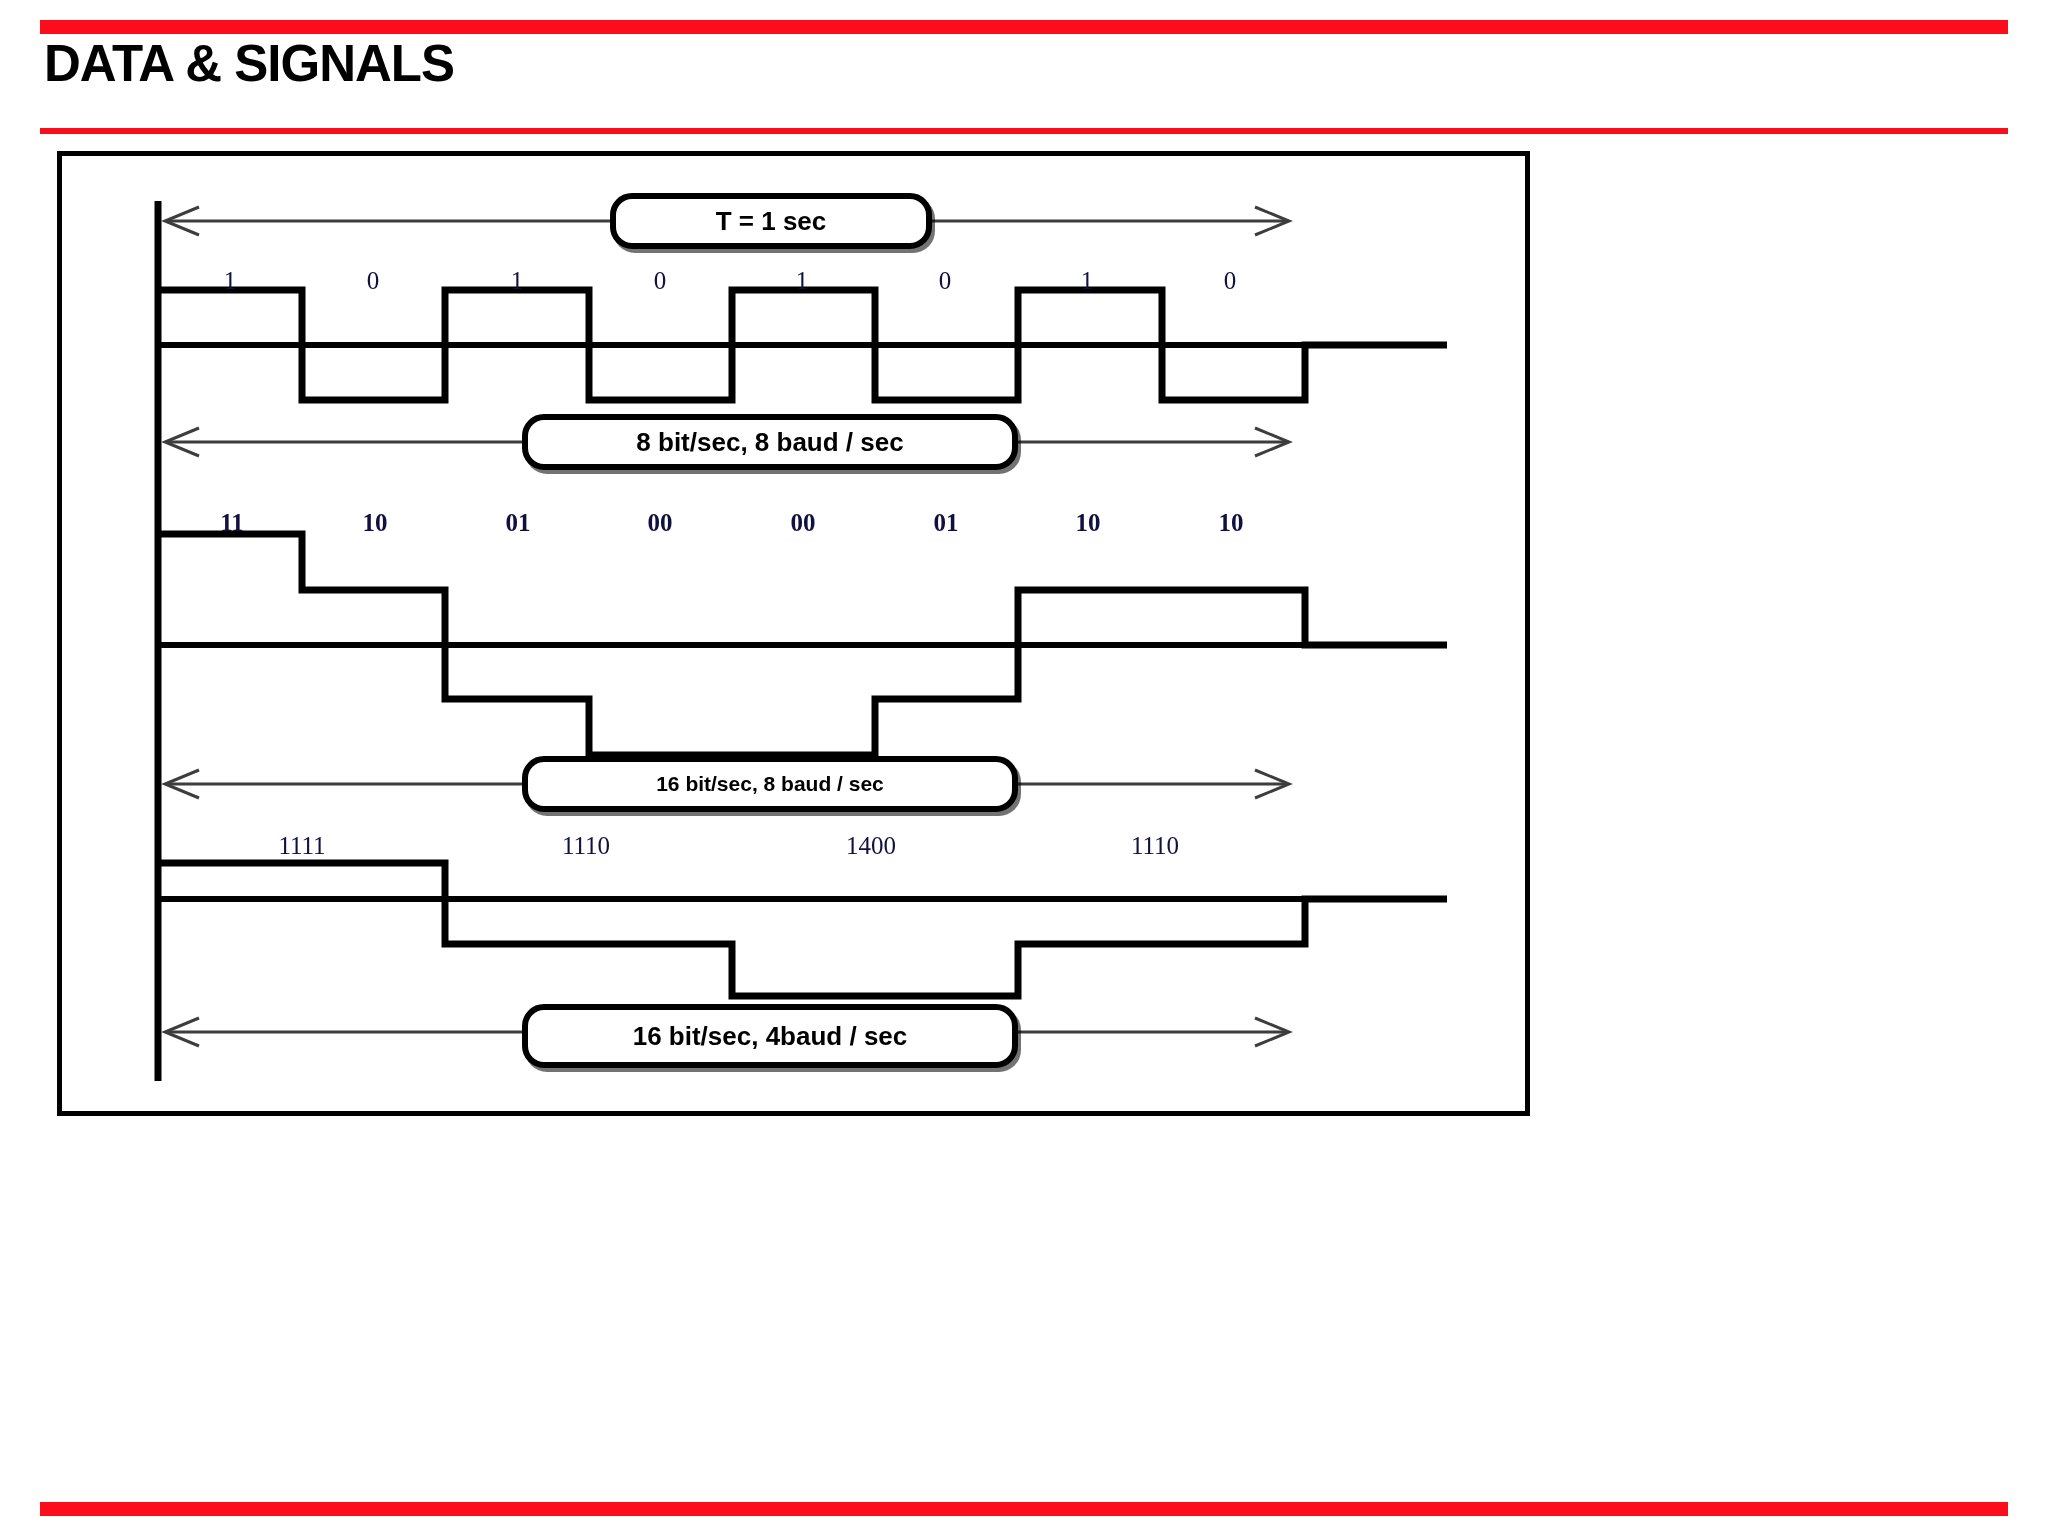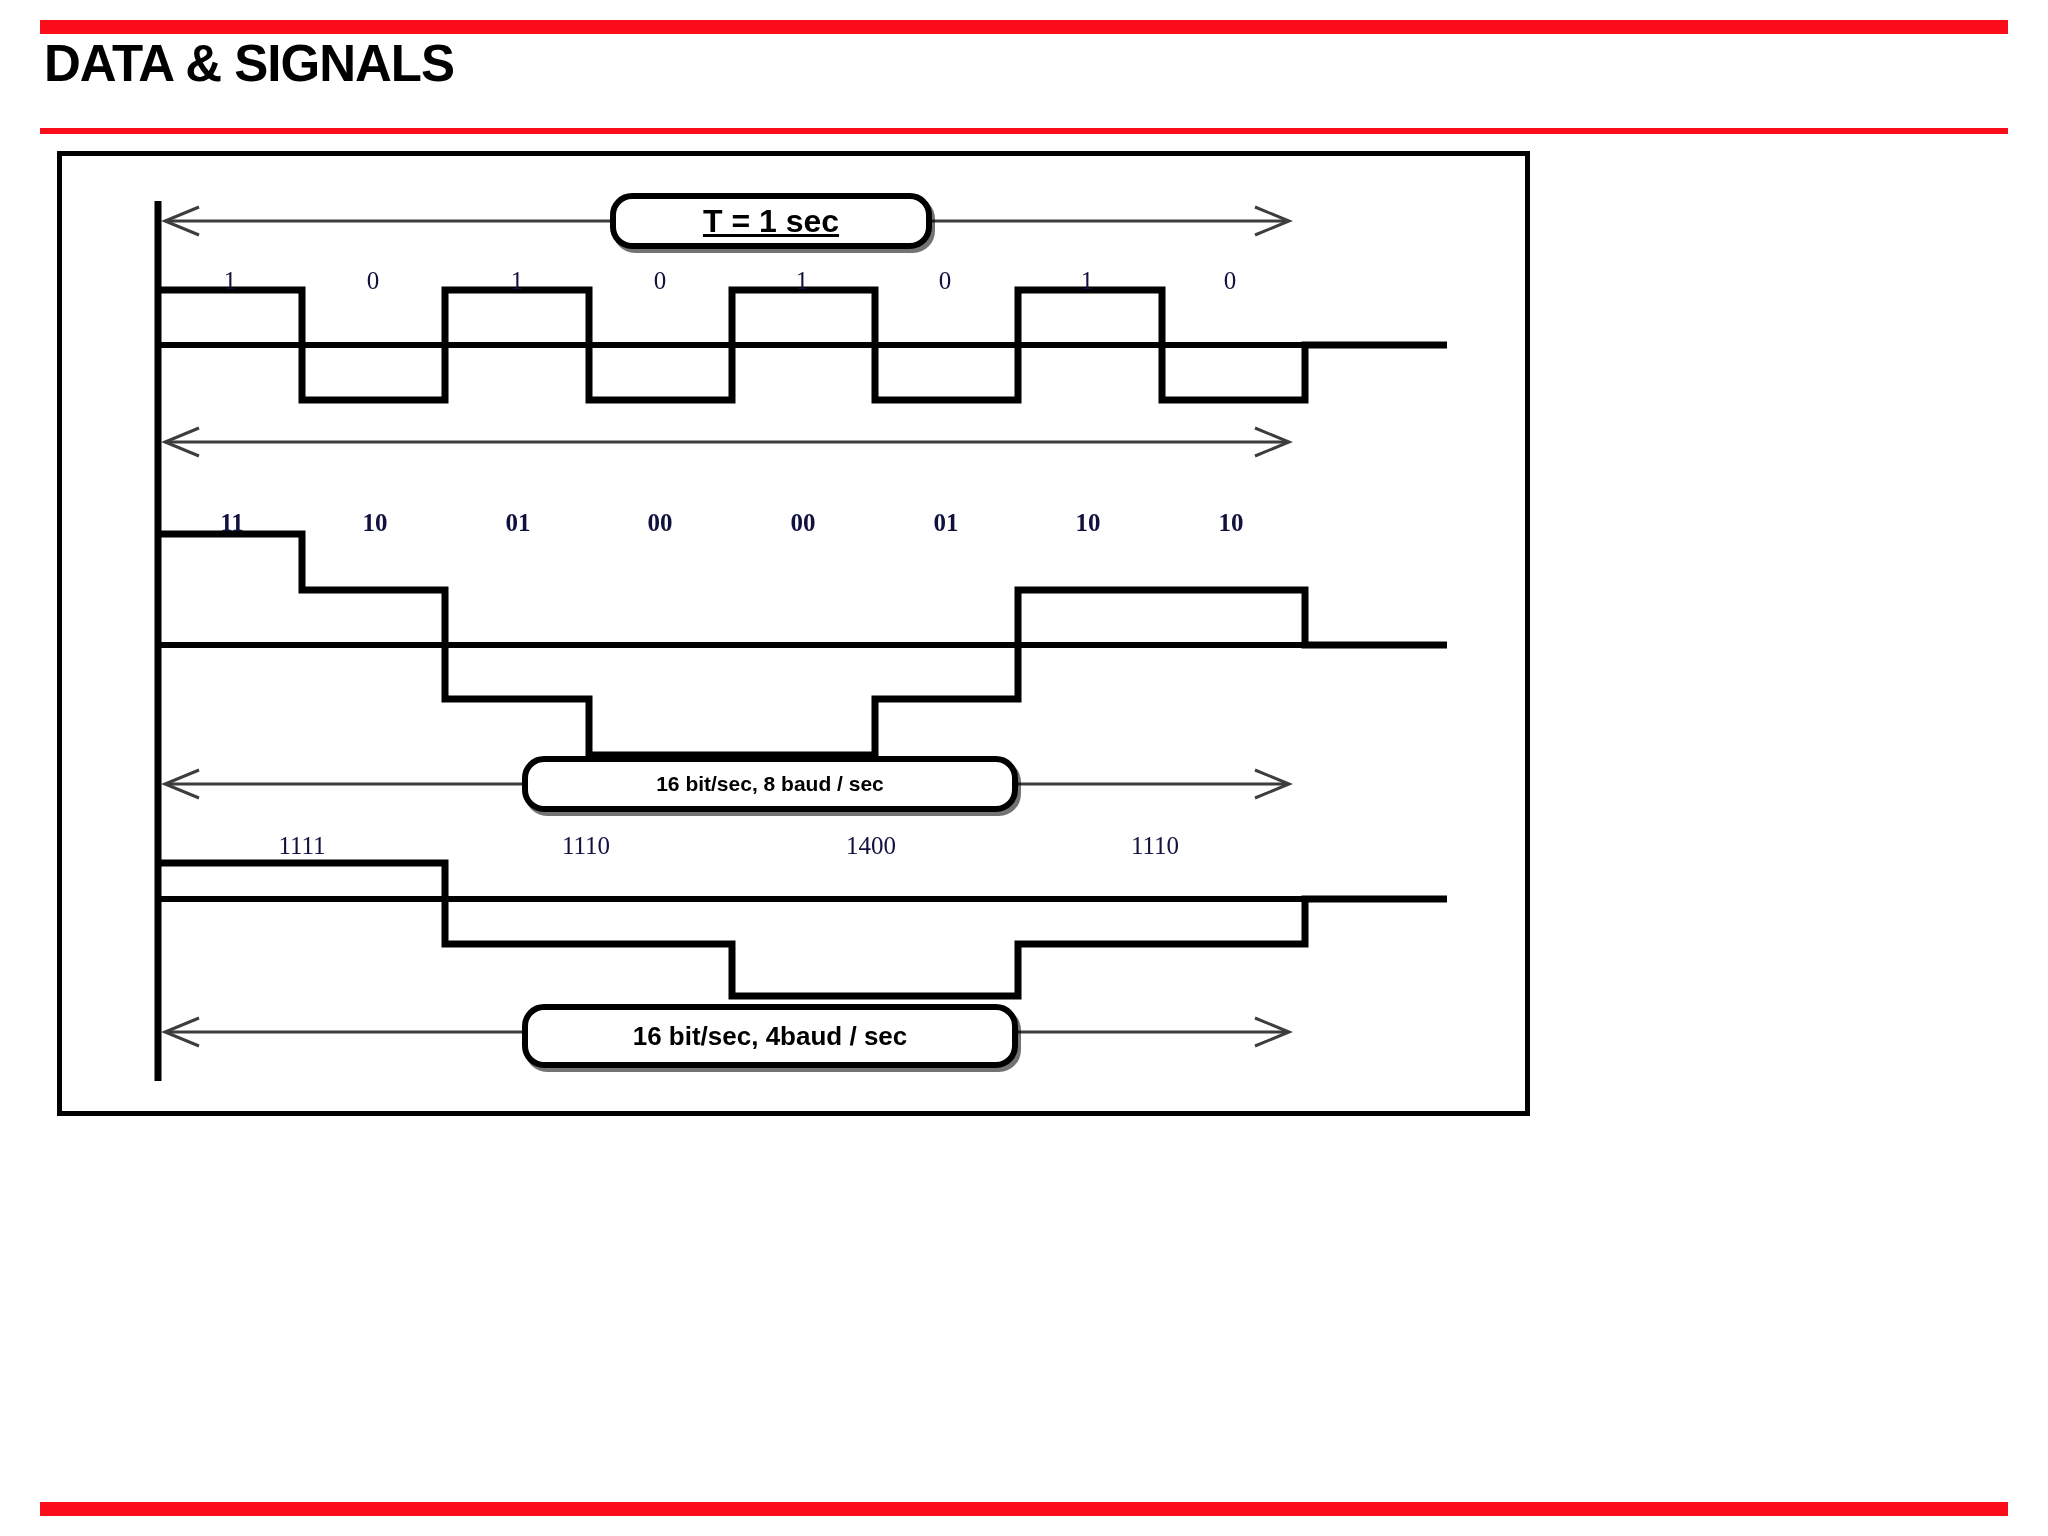--- a/index.html
+++ b/index.html
@@ -52,21 +52,21 @@
     border-radius:22px;
     background:#ffffff;
     box-sizing:border-box;
     display:flex;align-items:center;justify-content:center;
     font-weight:bold;
     color:#000000;
     font-family:"Liberation Sans", sans-serif;
     box-shadow:3px 4px 0 rgba(0,0,0,0.55);
     white-space:nowrap;
   }
-  .pill-t{left:610px;top:193px;width:322px;height:56px;font-size:32px;text-decoration:underline;}
+  .pill-t{left:610px;top:193px;width:322px;height:56px;font-size:26px;}
   .pill-b1{left:522px;top:414px;width:496px;height:56px;font-size:26px;}
   .pill-b2{left:522px;top:756px;width:496px;height:56px;font-size:21px;}
   .pill-b3{left:522px;top:1004px;width:496px;height:64px;font-size:26px;}
 
   
   .lbl{
     position:absolute;
     font-family:"Liberation Serif", serif;
     font-size:25px;
     color:#10113f;
@@ -155,20 +155,21 @@
     <line x1="101" y1="748" x2="1390" y2="748" stroke="#000000" stroke-width="6"></line>
 
     <g>
       <line x1="110" y1="881" x2="1230" y2="881" stroke="#3d3d3d" stroke-width="3"></line>
       <polyline points="142,867 108,881 142,895" fill="none" stroke="#3d3d3d" stroke-width="3"></polyline>
       <polyline points="1198,867 1232,881 1198,895" fill="none" stroke="#3d3d3d" stroke-width="3"></polyline>
     </g>
   </svg>
 
   <div class="pill pill-t">T = 1 sec</div>
+  <div class="pill pill-b1">8 bit/sec, 8 baud / sec</div>
   <div class="pill pill-b2">16 bit/sec, 8 baud / sec</div>
   <div class="pill pill-b3">16 bit/sec, 4baud / sec</div>
 
   <div id="labels-row1">
       <div class="lbl row1" style="left: 230px;">1</div>
       <div class="lbl row1" style="left: 373px;">0</div>
       <div class="lbl row1" style="left: 517px;">1</div>
       <div class="lbl row1" style="left: 660px;">0</div>
       <div class="lbl row1" style="left: 802px;">1</div>
       <div class="lbl row1" style="left: 945px;">0</div>

